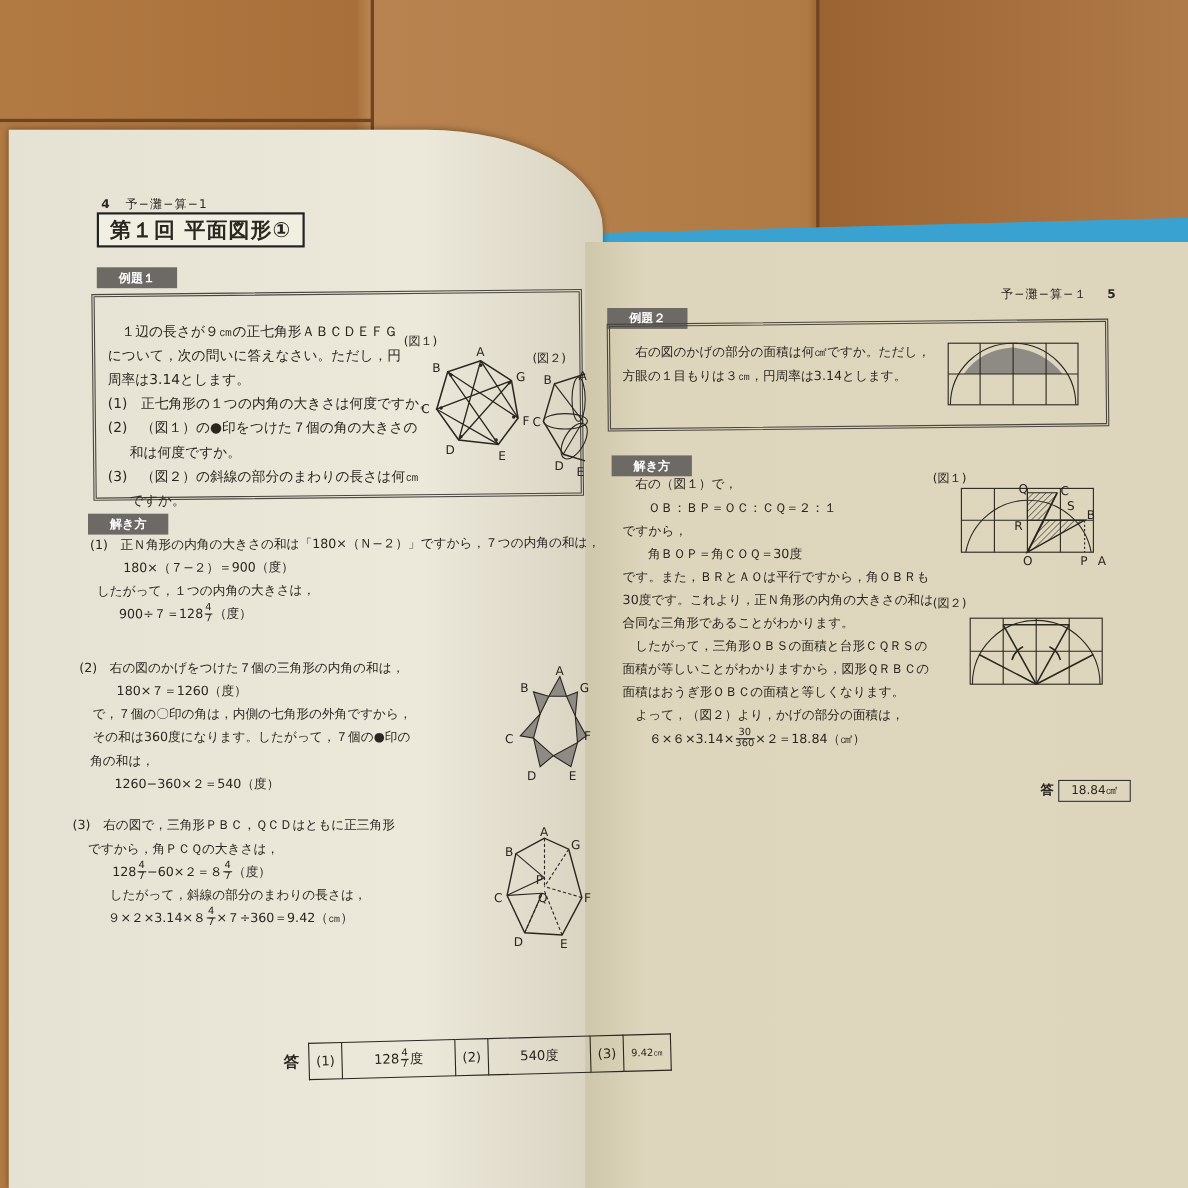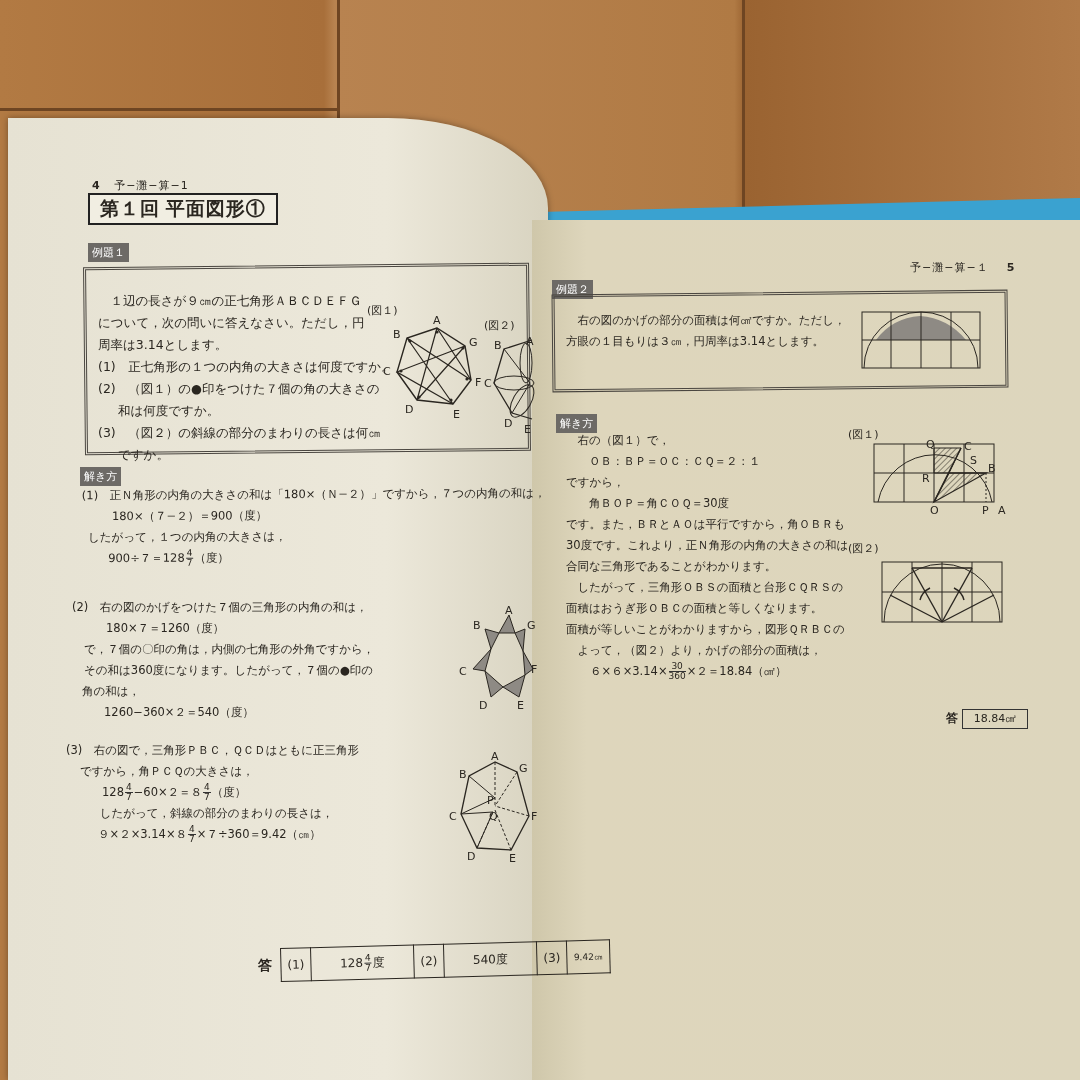--- a/index.html
+++ b/index.html
@@ -8,22 +8,22 @@
     font-family:"DejaVu Sans","Liberation Sans",sans-serif;color:#2a2620;}
   .plank-line{position:absolute;background:#6e4522;}
   .blue-cover{position:absolute;left:530px;top:205px;width:560px;height:30px;background:#3aa2d0;transform:rotate(-1.5deg);}
   .page-left{position:absolute;left:8px;top:118px;width:540px;height:962px;
     background:linear-gradient(90deg,#e6e2d3 0%,#ece8da 70%,#d8d3c0 100%);
     border-top-right-radius:160px 90px;box-shadow:0 0 6px rgba(0,0,0,.35);}
   .page-right{position:absolute;left:532px;top:220px;width:548px;height:860px;
     background:linear-gradient(90deg,#cfc7aa 0%,#ded6bc 10%,#ddd6bd 100%);}
   .hdr{position:absolute;font-size:11px;letter-spacing:1px;margin-top:20px;}
   .title{position:absolute;left:88px;top:193px;border:2px solid #222;padding:1px 10px;
-    font-size:19px;font-weight:bold;letter-spacing:1px;background:#f1eee2;font-family:Liberation Serif, serif;}
-  .label{position:absolute;background:#6d6a66;color:#fff;font-size:11px;padding:2px 4px;font-weight:normal;}
+    font-size:19px;font-weight:bold;letter-spacing:1px;background:#f1eee2;}
+  .label{position:absolute;background:#6d6a66;color:#fff;font-size:11px;padding:2px 20px;font-weight:bold;}
   .box{position:absolute;border:3px double #4a4640;}
   .txt{position:absolute;font-size:12.5px;line-height:22px;white-space:nowrap;}
   .sm{font-size:11.5px;line-height:21px;}
   .frac{display:inline-block;vertical-align:middle;text-align:center;font-size:9px;line-height:9px;margin:0 1px;}
   .frac span{display:block;}
   .frac .n{border-bottom:1px solid #333;padding:0 1px;}
   .ans-table{position:absolute;left:280px;top:948px;border-collapse:collapse;transform:rotate(-1.5deg);transform-origin:left top;}
   .ans-table td{border:1.5px solid #2a2620;height:32px;font-size:12px;text-align:center;padding:0 6px;}
   .ans-label{position:absolute;font-size:14px;font-weight:bold;}
   .ans-box{position:absolute;left:962px;top:709px;border:1.5px solid #333;width:64px;height:18px;font-size:11px;text-align:center;line-height:18px;}
@@ -205,22 +205,22 @@
 <div class="label" style="left:556px;top:414px;">解き方</div>
 <div class="txt sm" style="left:566px;top:430px;">
   <div>　右の（図１）で，</div>
   <div>　　ＯＢ：ＢＰ＝ＯＣ：ＣＱ＝２：１</div>
   <div>ですから，</div>
   <div>　　角ＢＯＰ＝角ＣＯＱ＝30度</div>
   <div>です。また，ＢＲとＡＯは平行ですから，角ＯＢＲも</div>
   <div>30度です。これより，正Ｎ角形の内角の大きさの和は</div>
   <div>合同な三角形であることがわかります。</div>
   <div>　したがって，三角形ＯＢＳの面積と台形ＣＱＲＳの</div>
+  <div>面積が等しいことがわかりますから，図形ＱＲＢＣの</div>
   <div>面積はおうぎ形ＯＢＣの面積と等しくなります。</div>
-  <div>面積が等しいことがわかりますから，図形ＱＲＢＣの</div>
   <div>　よって，（図２）より，かげの部分の面積は，</div>
   <div style="padding-left:24px;"><span>６×６×3.14×</span><span class="frac"><span class="n">30</span><span>360</span></span><span>×２＝18.84（㎠）</span></div>
 </div>
 
 <svg style="left:846px;top:428px;" width="170" height="90">
   <text x="2" y="10">(図１)</text>
   <g stroke="#2a2620" fill="none">
     <rect x="28" y="16" width="120" height="58"></rect>
     <line x1="28" y1="45" x2="148" y2="45"></line>
     <line x1="58" y1="16" x2="58" y2="74"></line>

